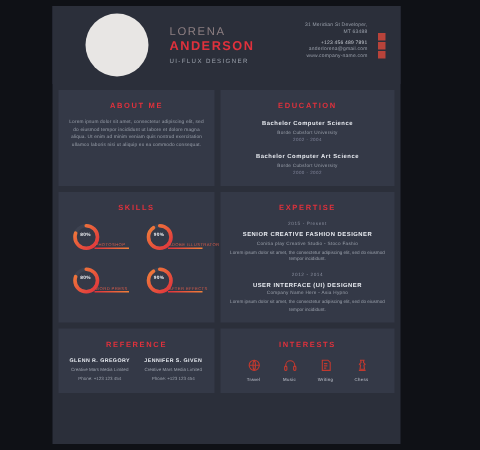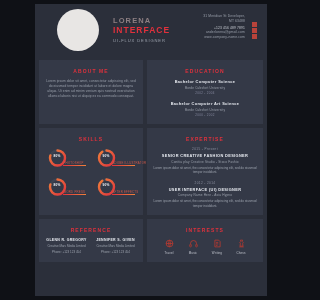--- a/index.html
+++ b/index.html
@@ -17,21 +17,21 @@
   .header{
     position:relative;height:52px;background:#2b2f3a;
     display:flex;align-items:center;
   }
   .avatar{
     position:absolute;left:22px;top:5px;width:42px;height:42px;border-radius:50%;
     background:#e8e6e4;
   }
   .name-block{position:absolute;left:78px;top:12px;}
   .name-first{
-    font-size:7.5px;letter-spacing:1.1px;color:#8d7f82;font-weight:bold;
+    font-size:7.5px;letter-spacing:1.1px;color:#8d7f82;font-weight:normal;
     line-height:9px;
   }
   .name-last{
     font-size:8.5px;letter-spacing:1.0px;color:#e0313c;font-weight:bold;
     line-height:10px;
   }
   .job-title{
     font-size:4.1px;letter-spacing:0.9px;color:#9aa0ab;margin-top:2.5px;
   }
   .contact{
@@ -115,21 +115,21 @@
 </head>
 <body>
 
 <div class="page">
 
   <div class="header">
     <div class="avatar"></div>
 
     <div class="name-block">
       <div class="name-first">LORENA</div>
-      <div class="name-last">INTERFACE</div>
+      <div class="name-last">ANDERSON</div>
       <div class="job-title">UI-FLUX DESIGNER</div>
     </div>
 
     <div class="contact">
       <div class="contact-line addr">31 Meridian St Developer,</div>
       <div class="contact-line addr">MT 63488</div>
       <div class="contact-line phone">+123 456 489 7891</div>
       <div class="contact-line">anderlorena@gmail.com</div>
       <div class="contact-line">www.company-name.com</div>
     </div>

